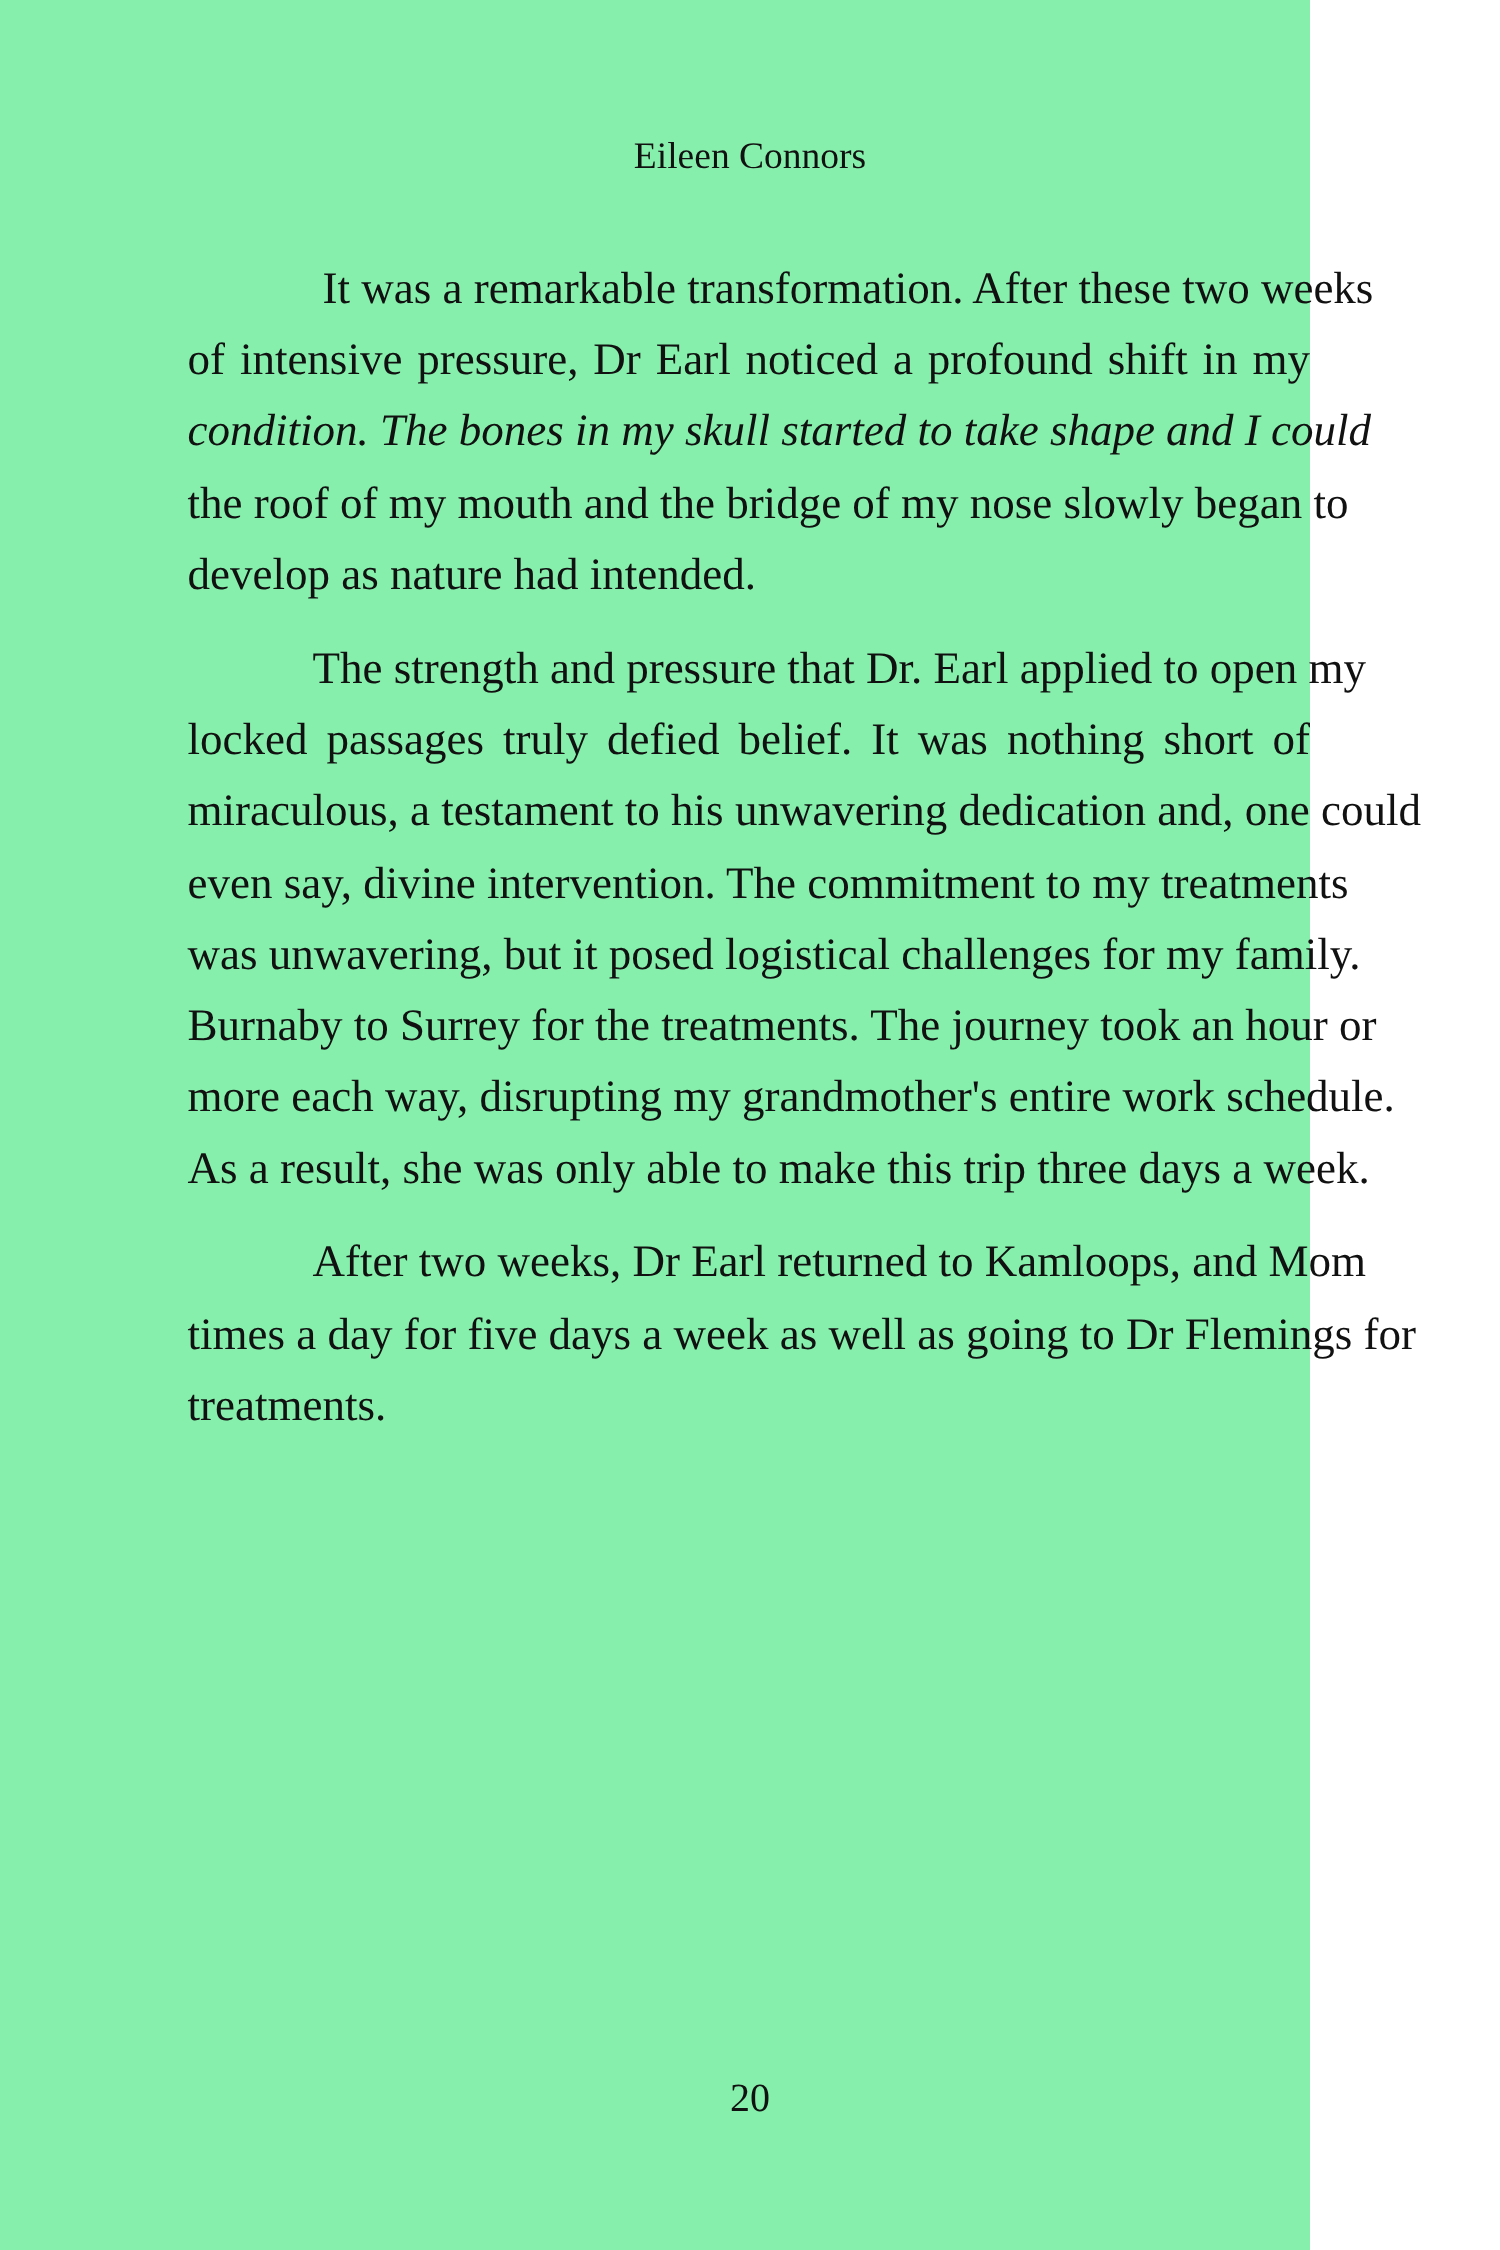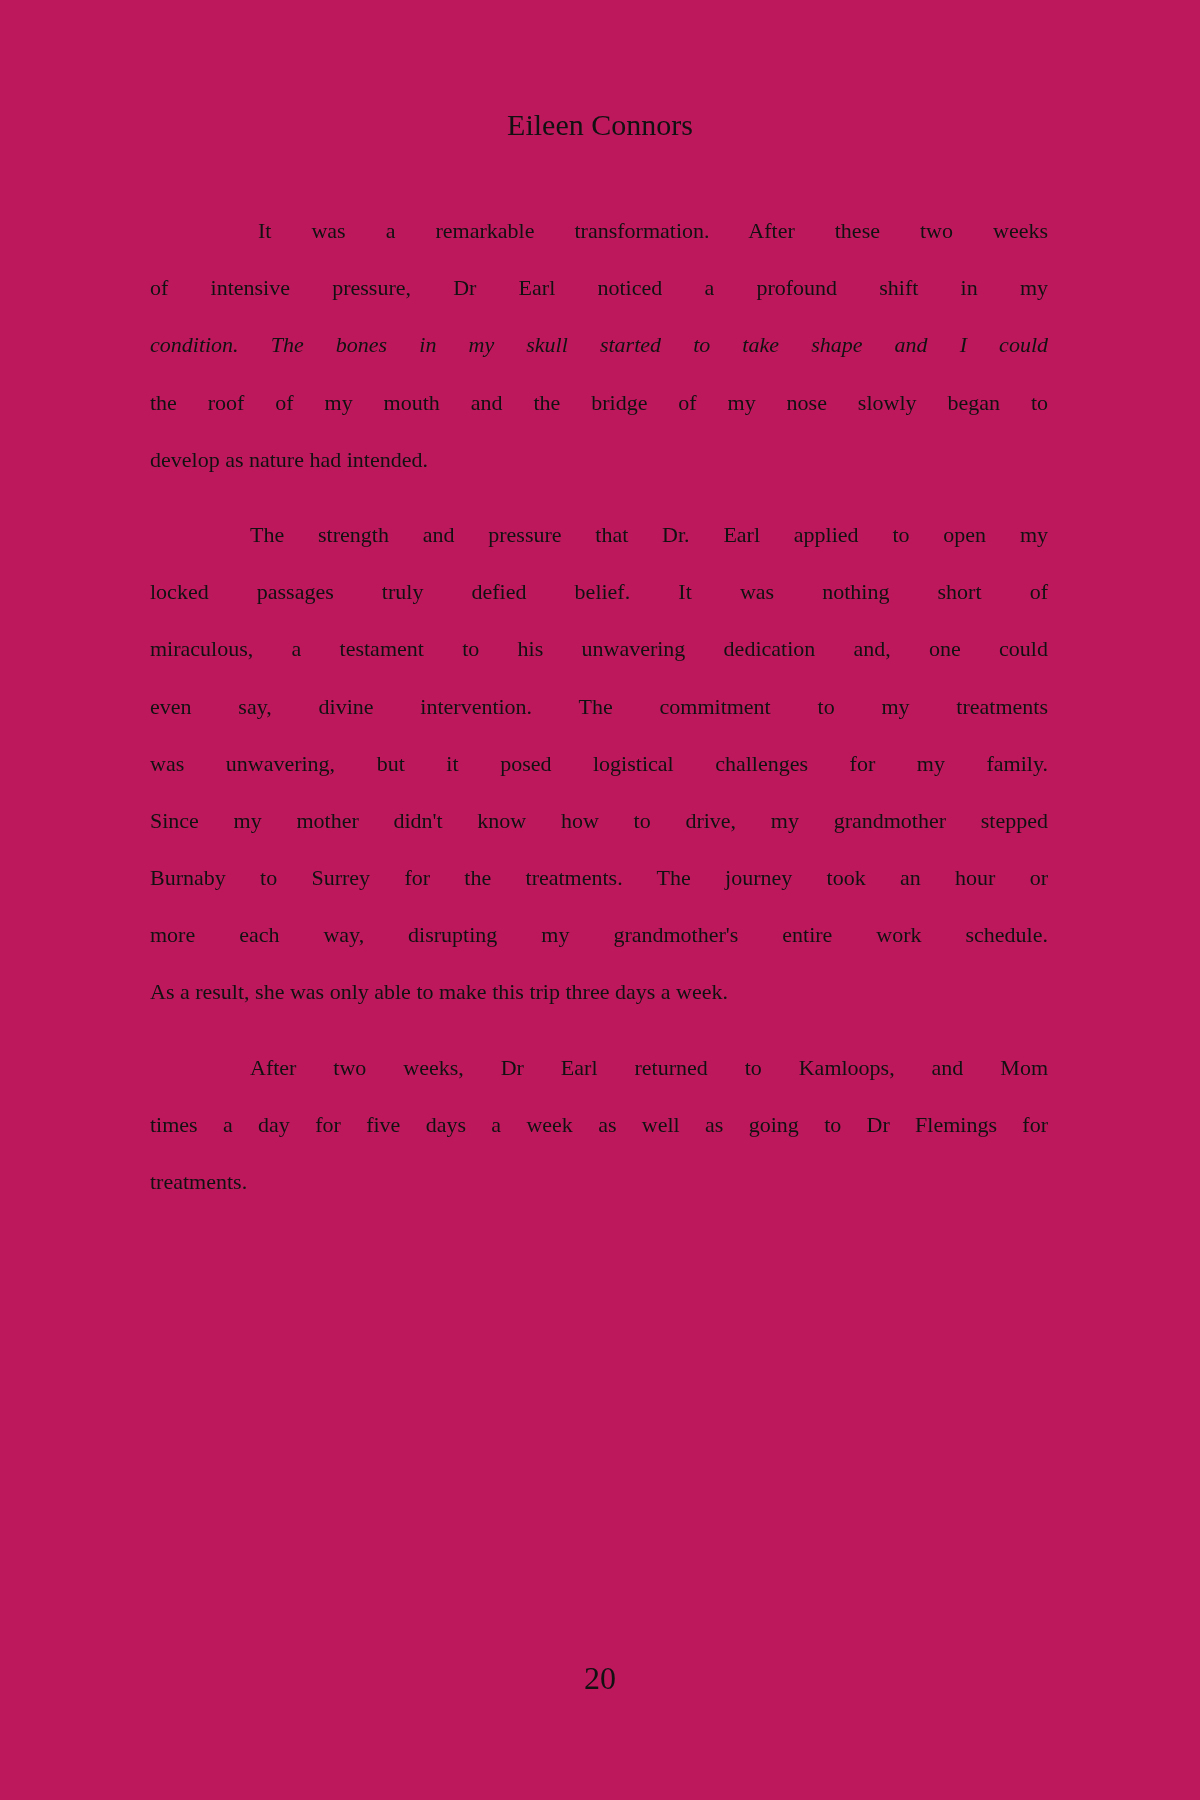--- a/index.html
+++ b/index.html
@@ -11,39 +11,39 @@
     width: 1200px;
     height: 1800px;
     position: relative;
     overflow: hidden;
     font-family: "Liberation Serif", "DejaVu Serif", serif;
     color: #111111;
   }
   .page {
     position: absolute;
     left: 0; top: 0;
-    width: 1200px;
+    width: 1048px;
     height: 1800px;
-    background: #be185d;
+    background: #86efac;
   }
   .running-header {
     position: absolute;
     left: 0;
     width: 1200px;
     top: 107px;
     text-align: center;
     font-size: 30px;
     line-height: 36px;
   }
   .body-text {
     position: absolute;
     left: 150px;
     width: 898px;
     top: 202px;
-    font-size: 22px;
+    font-size: 36px;
   }
   .paragraph {
     margin: 0 0 18px 0;
   }
   .line {
     display: block;
     height: 57.2px;
     line-height: 57.2px;
     white-space: nowrap;
     text-align: justify;
@@ -82,21 +82,20 @@
       <span class="line" style="white-space: nowrap;">the roof of my mouth and the bridge of my nose slowly began to</span>
       <span class="line last" style="white-space: nowrap;">develop as nature had intended.</span>
     </div>
 
     <div class="paragraph p2">
       <span class="line first" style="white-space: nowrap;">The strength and pressure that Dr. Earl applied to open my</span>
       <span class="line" style="white-space: nowrap;">locked passages truly defied belief. It was nothing short of</span>
       <span class="line" style="white-space: nowrap;">miraculous, a testament to his unwavering dedication and, one could</span>
       <span class="line" style="white-space: nowrap;">even say, divine intervention. The commitment to my treatments</span>
       <span class="line" style="white-space: nowrap;">was unwavering, but it posed logistical challenges for my family.</span>
-      <span class="line" style="white-space: nowrap;">Since my mother didn't know how to drive, my grandmother stepped</span>
       <span class="line" style="white-space: nowrap;">Burnaby to Surrey for the treatments. The journey took an hour or</span>
       <span class="line" style="white-space: nowrap;">more each way, disrupting my grandmother's entire work schedule.</span>
       <span class="line last" style="white-space: nowrap;">As a result, she was only able to make this trip three days a week.</span>
     </div>
 
     <div class="paragraph p3">
       <span class="line first" style="white-space: nowrap;">After two weeks, Dr Earl returned to Kamloops, and Mom</span>
       <span class="line" style="white-space: nowrap;">times a day for five days a week as well as going to Dr Flemings for</span>
       <span class="line last" style="white-space: nowrap;">treatments.</span>
     </div>

